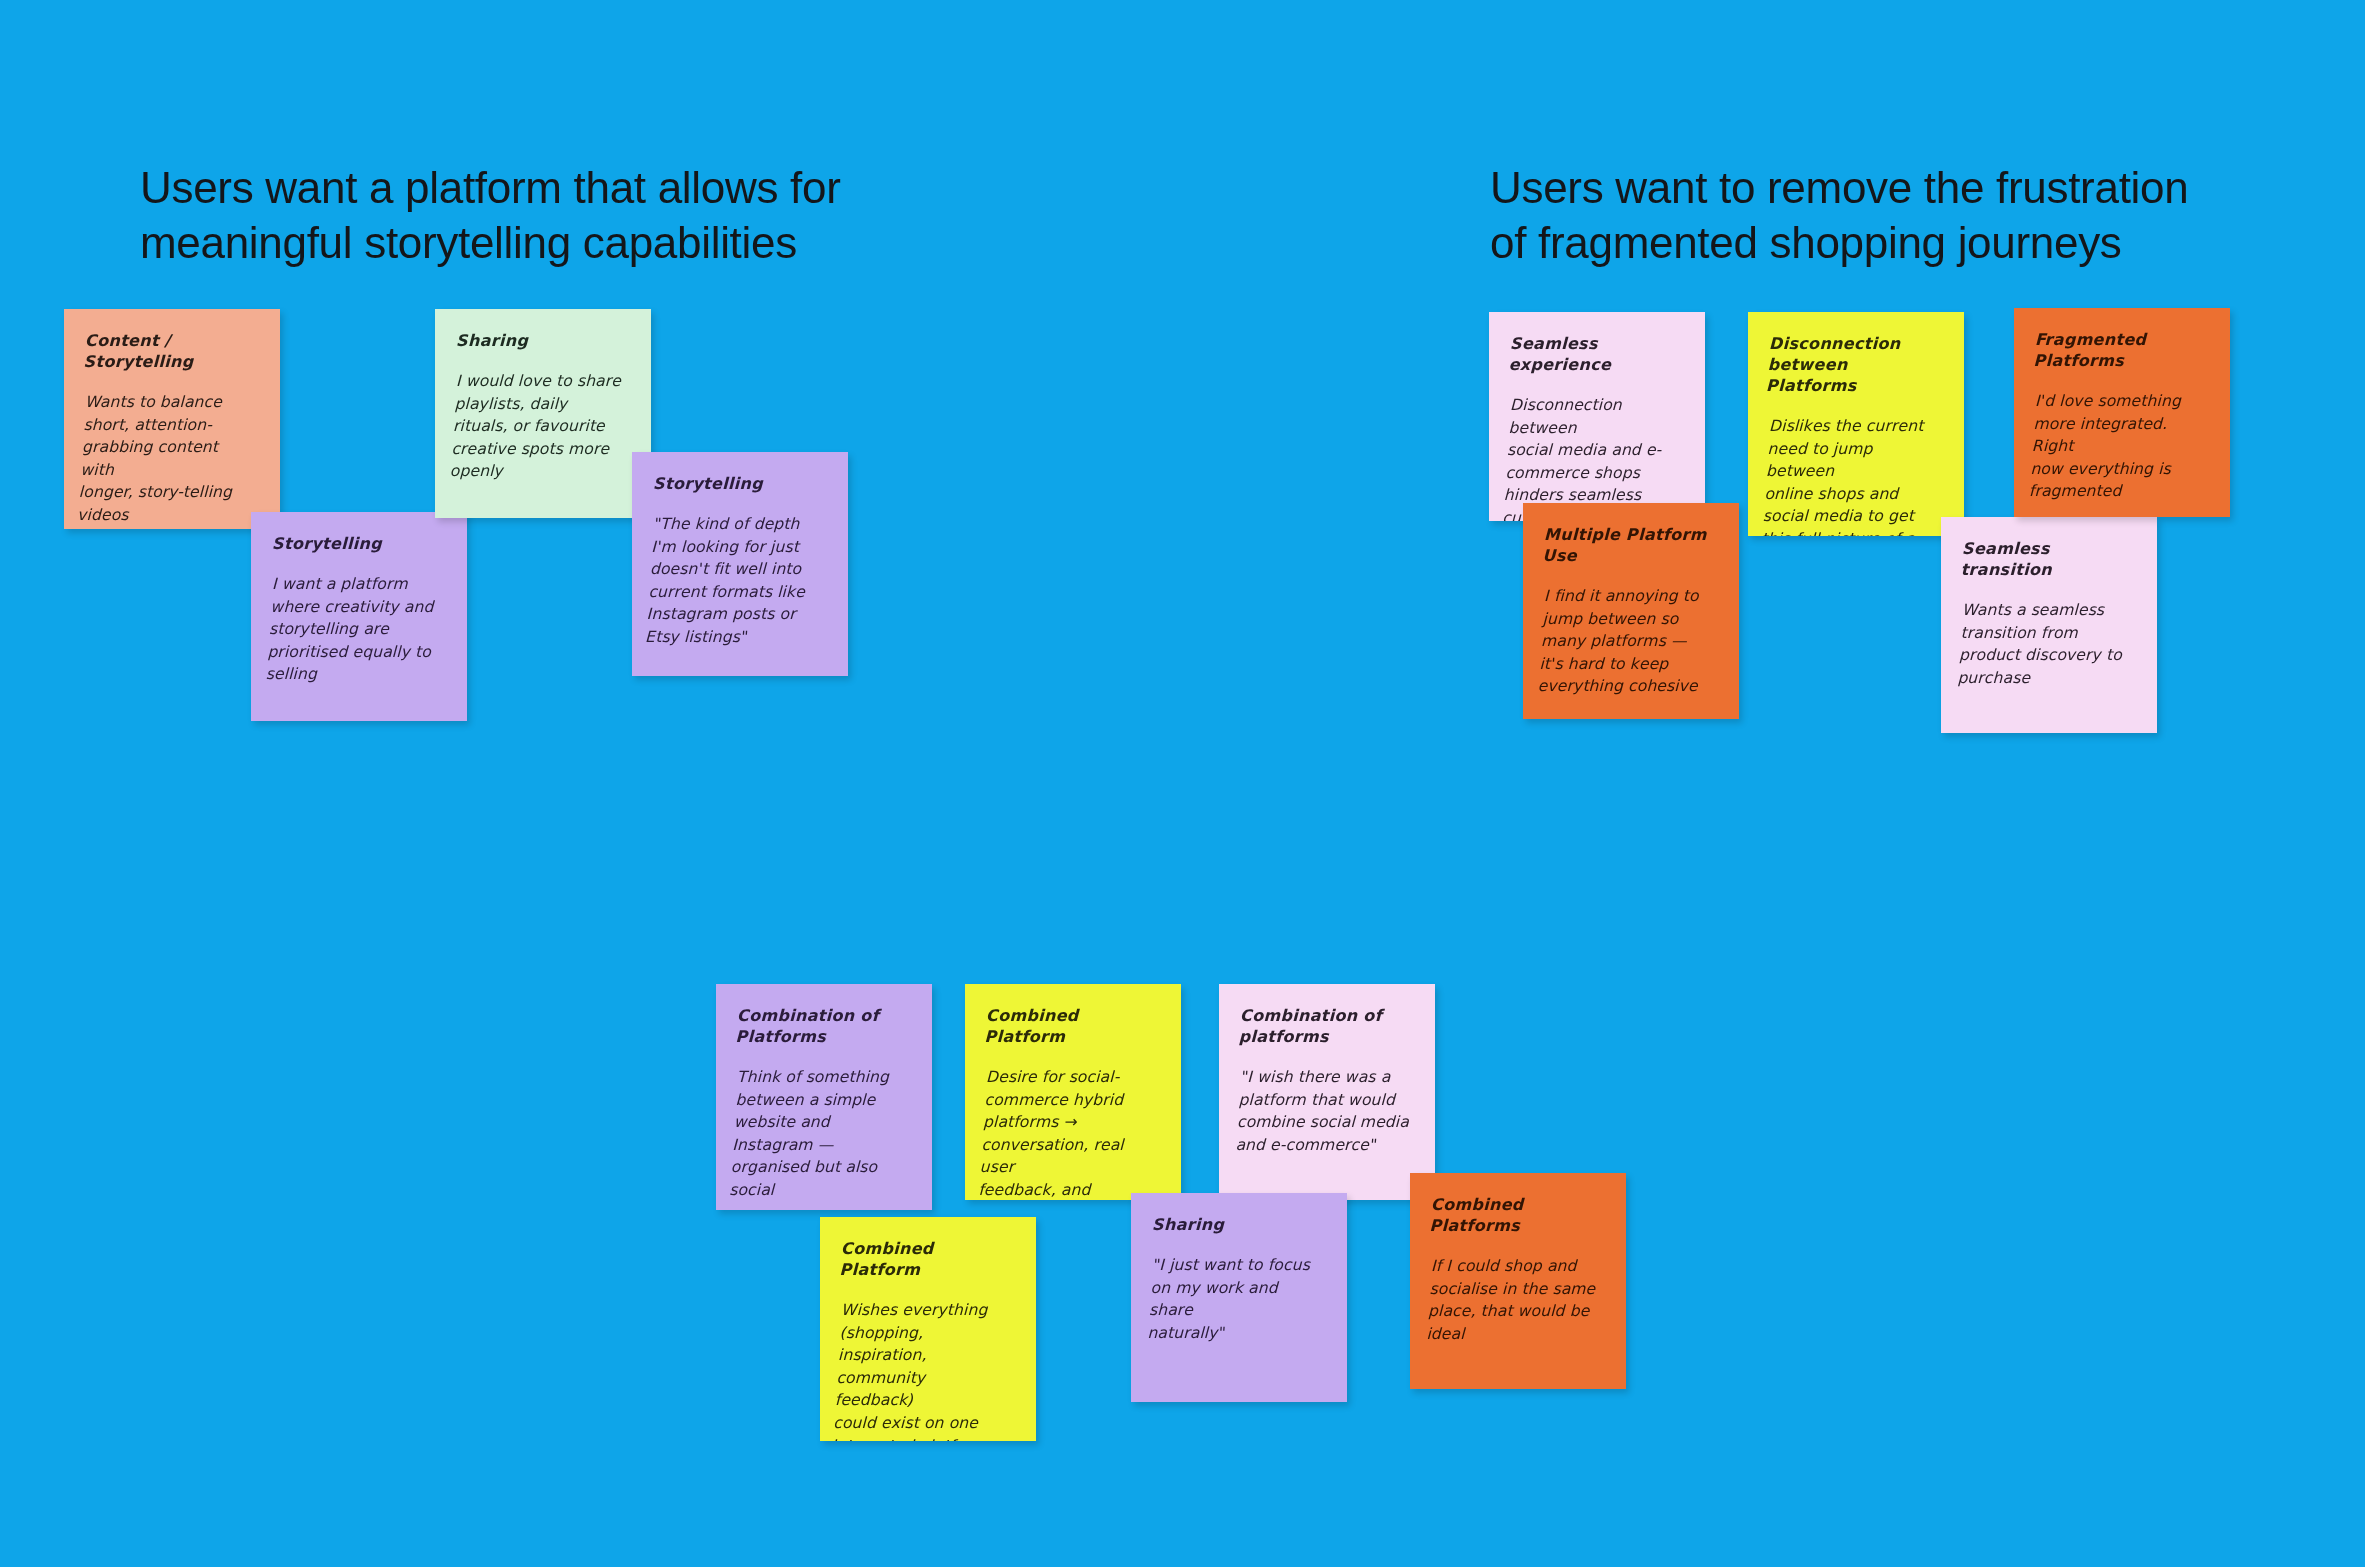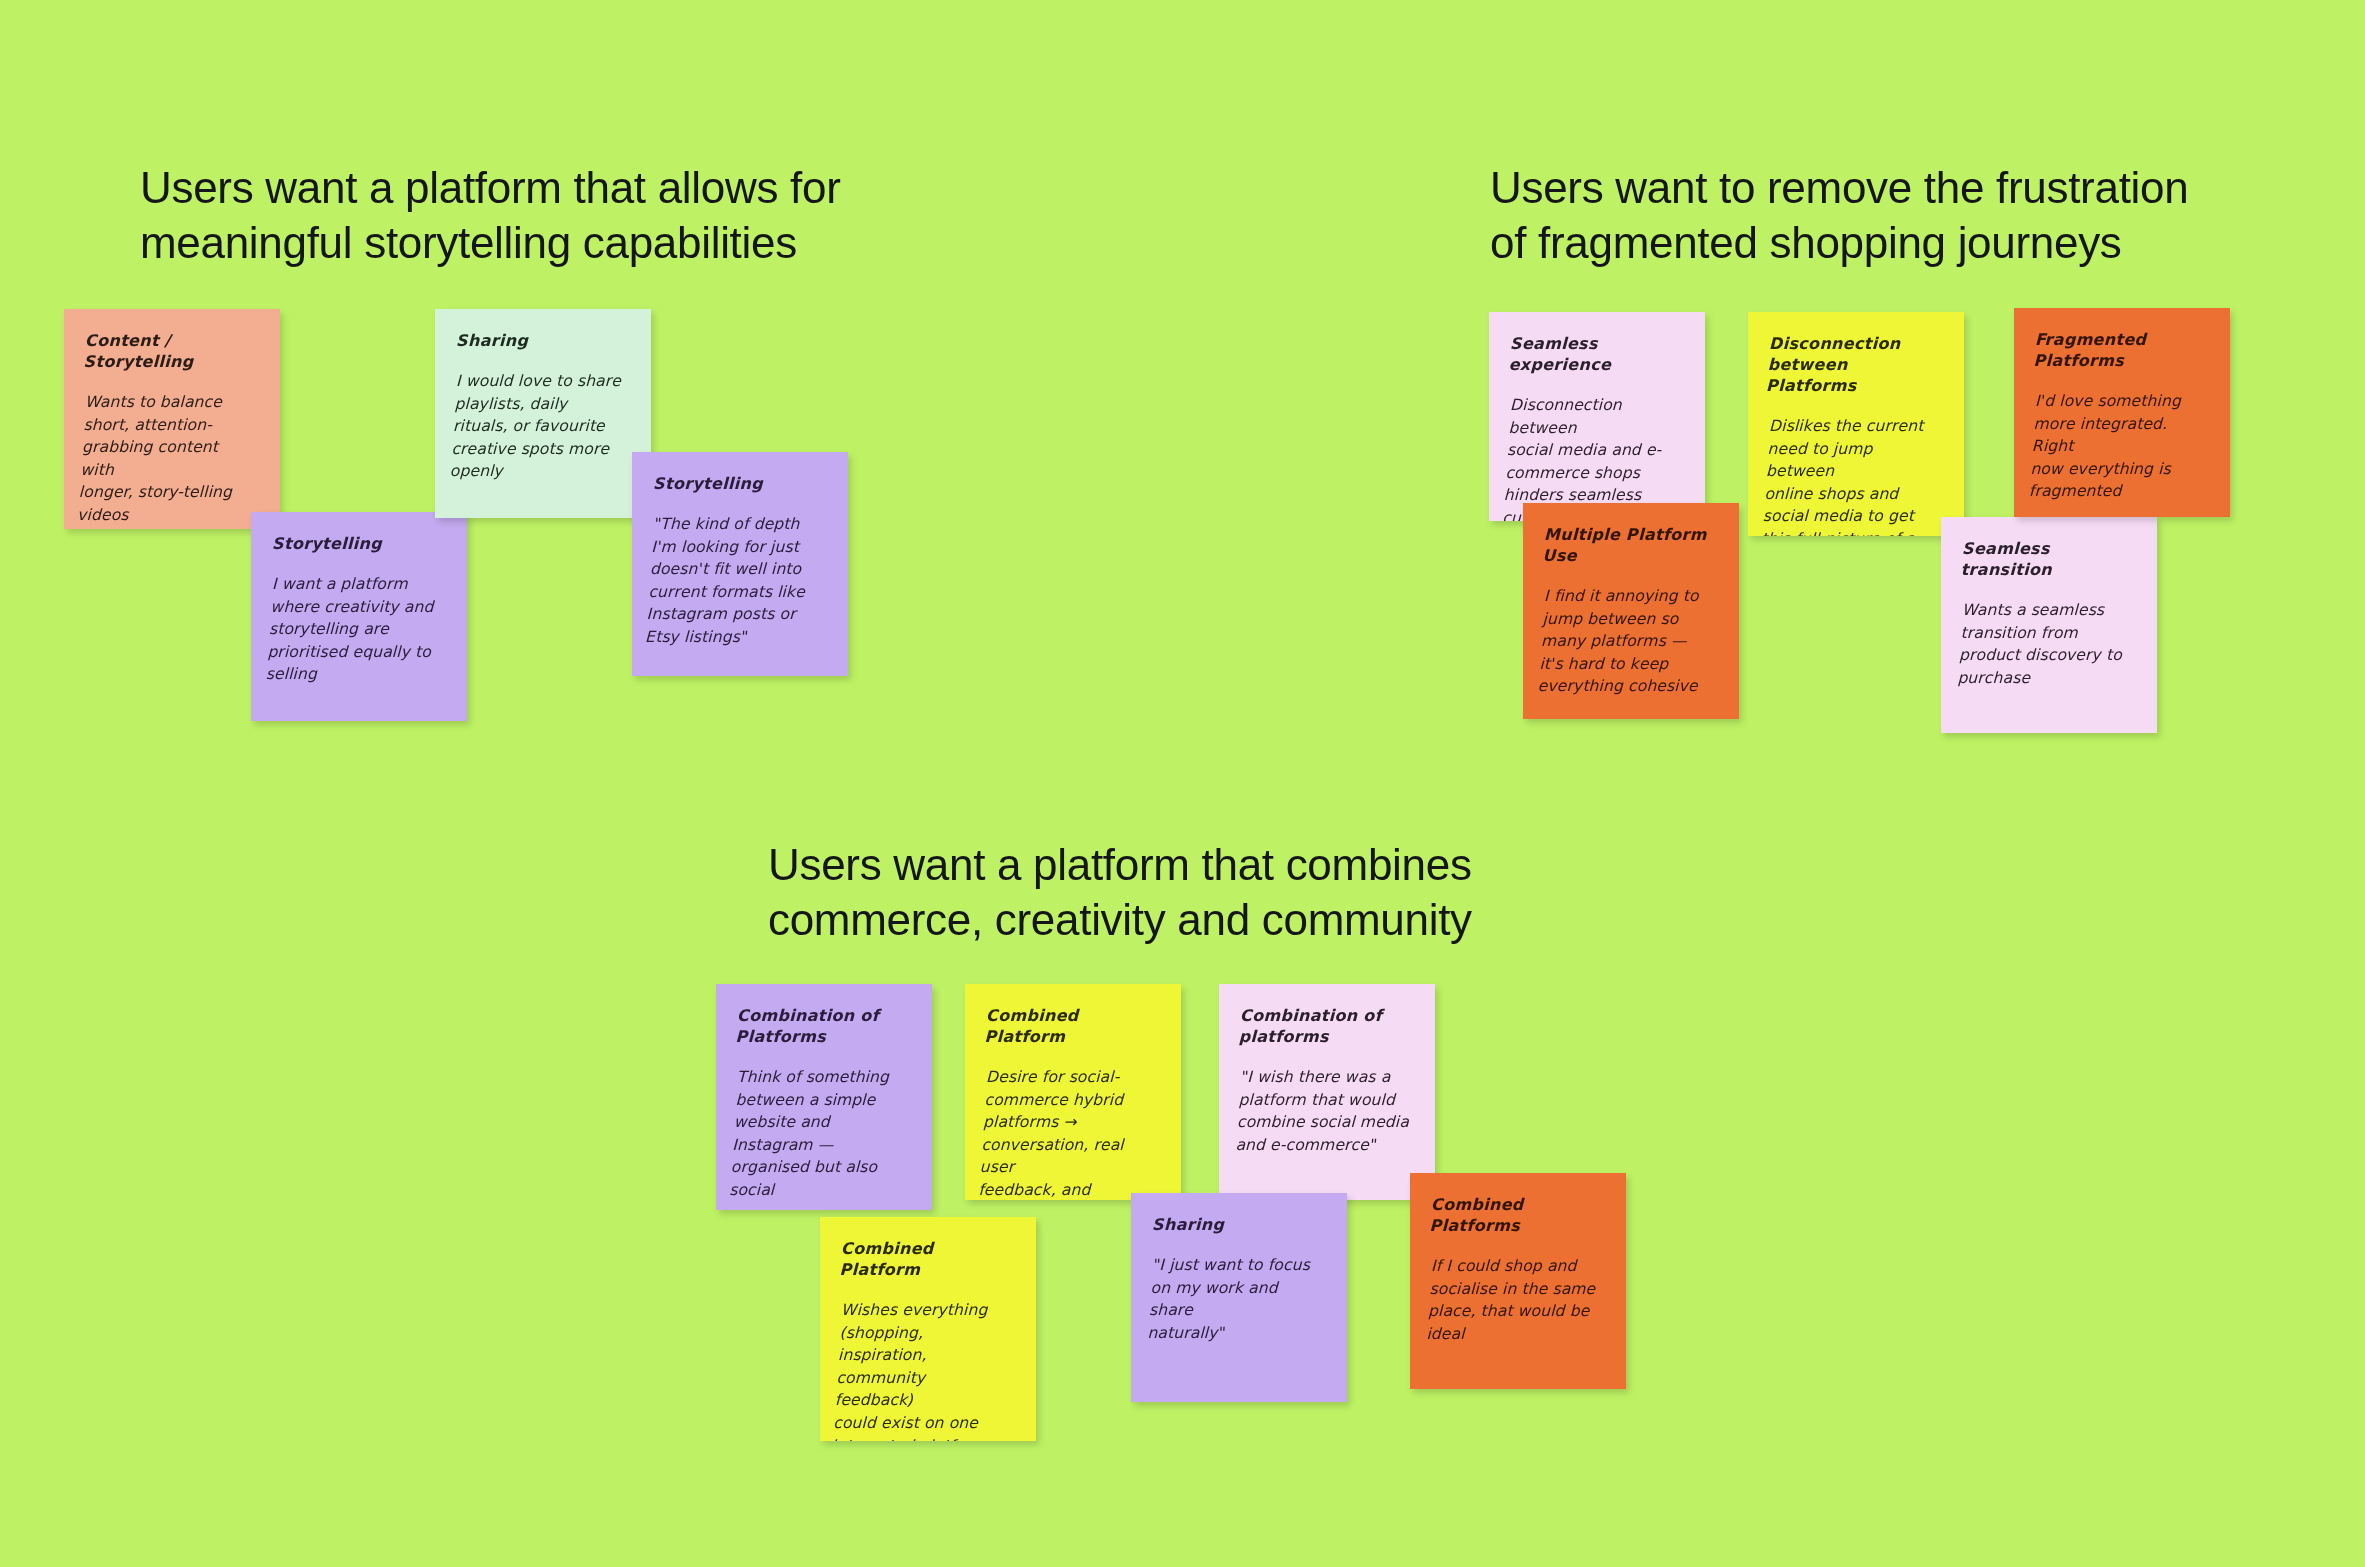--- a/index.html
+++ b/index.html
@@ -10,21 +10,21 @@
   body {
     width: 2366px;
     height: 1567px;
     position: relative;
     overflow: hidden;
     font-family: "Liberation Sans", sans-serif;
   }
   #board {
     position: absolute;
     inset: 0;
-    background: #bef264;
+    background: #0ea5e9;
   }
   .cluster-title {
     position: absolute;
     font-family: "Liberation Sans", sans-serif;
     font-weight: 400;
     font-size: 44px;
     line-height: 1.24;
     color: #14161a;
     letter-spacing: -0.3px;
     white-space: pre-line;
@@ -66,22 +66,20 @@
 <body>
 
 <div id="board">
 
   <div class="cluster-title" style="left:140px; top:161px; width:804px;">Users want a platform that allows for
 meaningful storytelling capabilities</div>
 
   <div class="cluster-title" style="left:1490px; top:161px; width:852px;">Users want to remove the frustration
 of fragmented shopping journeys</div>
 
-  <div class="cluster-title" style="left:768px; top:838px; width:852px;">Users want a platform that combines
-commerce, creativity and community</div>
 
   <div id="notes-layer">
       <div class="note" style="left: 64px; top: 309px; width: 216px; height: 220px; background: rgb(243, 173, 145); color: rgb(42, 28, 22);">
         <div class="note-title">Content /
 Storytelling</div>
         <div class="note-body">Wants to balance
 short, attention-
 grabbing content with
 longer, story-telling
 videos</div>

